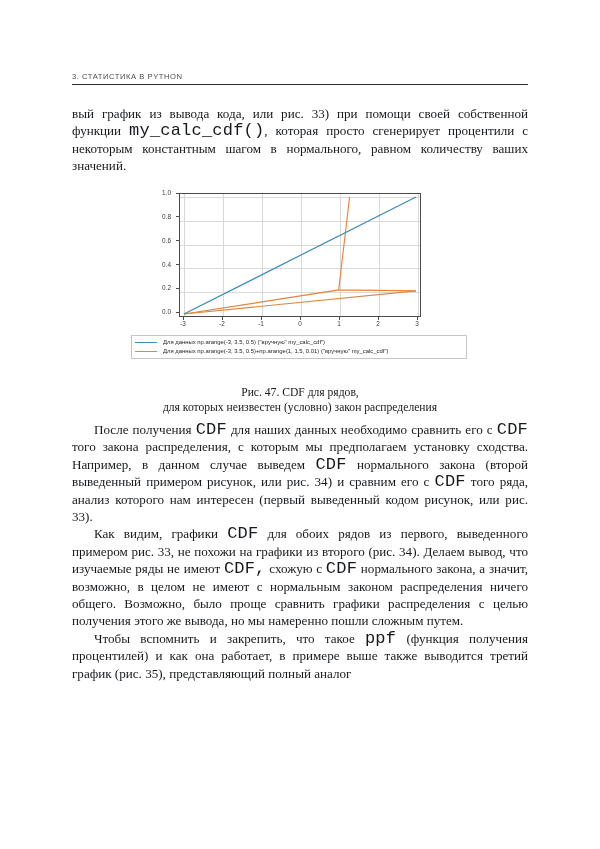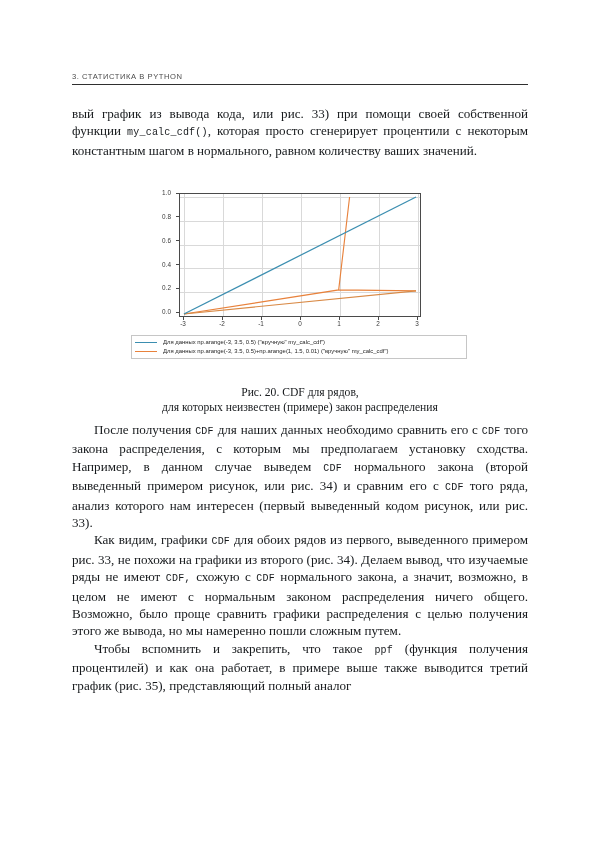--- a/index.html
+++ b/index.html
@@ -60,21 +60,21 @@
     hyphens: manual;
   }
   .textblock p {
     margin: 0;
   }
   .indent {
     text-indent: 22px;
   }
   code, .mono {
     font-family: "Liberation Mono", "DejaVu Sans Mono", monospace;
-    font-size: 10px;
+    font-size: 17px;
     letter-spacing: 0.2px;
   }
 
   #para-top  { top: 93px; }
   #para-rest { top: 409px; }
 
   
   .figure {
     position: absolute;
     left: 131px;
@@ -266,22 +266,22 @@
         <div class="legend-row">
           <span class="legend-swatch" style="border-top-color:#e8823c;"></span>
           <span class="legend-label">Для данных np.arange(-3, 3.5, 0.5)+np.arange(1, 1.5, 0.01) ("вручную"  my_calc_cdf")</span>
         </div>
       </div>
 
     </div>
   </div>
 
   <div class="caption">
-    <div>Рис. 20. CDF для рядов,</div>
-    <div>для которых неизвестен (примере) закон распределения</div>
+    <div>Рис. 47. CDF для рядов,</div>
+    <div>для которых неизвестен (условно) закон распределения</div>
   </div>
 
   <div class="textblock" id="para-rest">
 
     <p class="indent"><span>После получения </span><code class="mono">CDF</code><span> для наших данных необходимо сравнить его с </span><code class="mono">CDF</code><span> того закона распределения, с которым мы предполага­ем установку сходства. Например, в данном случае выведем </span><code class="mono">CDF</code><span> нормального закона (второй выведенный примером рисунок, или рис. 34) и сравним его с </span><code class="mono">CDF</code><span> того ряда, анализ которого нам инте­ресен (первый выведенный кодом рисунок, или рис. 33).</span></p>
 
     <p class="indent"><span>Как видим, графики </span><code class="mono">CDF</code><span> для обоих рядов из первого, выведен­ного примером рис. 33, не похожи на графики из второго (рис. 34). Делаем вывод, что изучаемые ряды не имеют </span><code class="mono">CDF,</code><span> схожую с </span><code class="mono">CDF</code><span> нормального закона, а значит, возможно, в целом не имеют с нор­мальным законом распределения ничего общего. Возможно, было проще сравнить графики распределения с целью получения этого же вывода, но мы намеренно пошли сложным путем.</span></p>
 
     <p class="indent"><span>Чтобы вспомнить и закрепить, что такое </span><code class="mono">ppf</code><span> (функция полу­чения процентилей) и как она работает, в примере выше также вы­водится третий график (рис. 35), представляющий полный аналог</span></p>
   </div>

